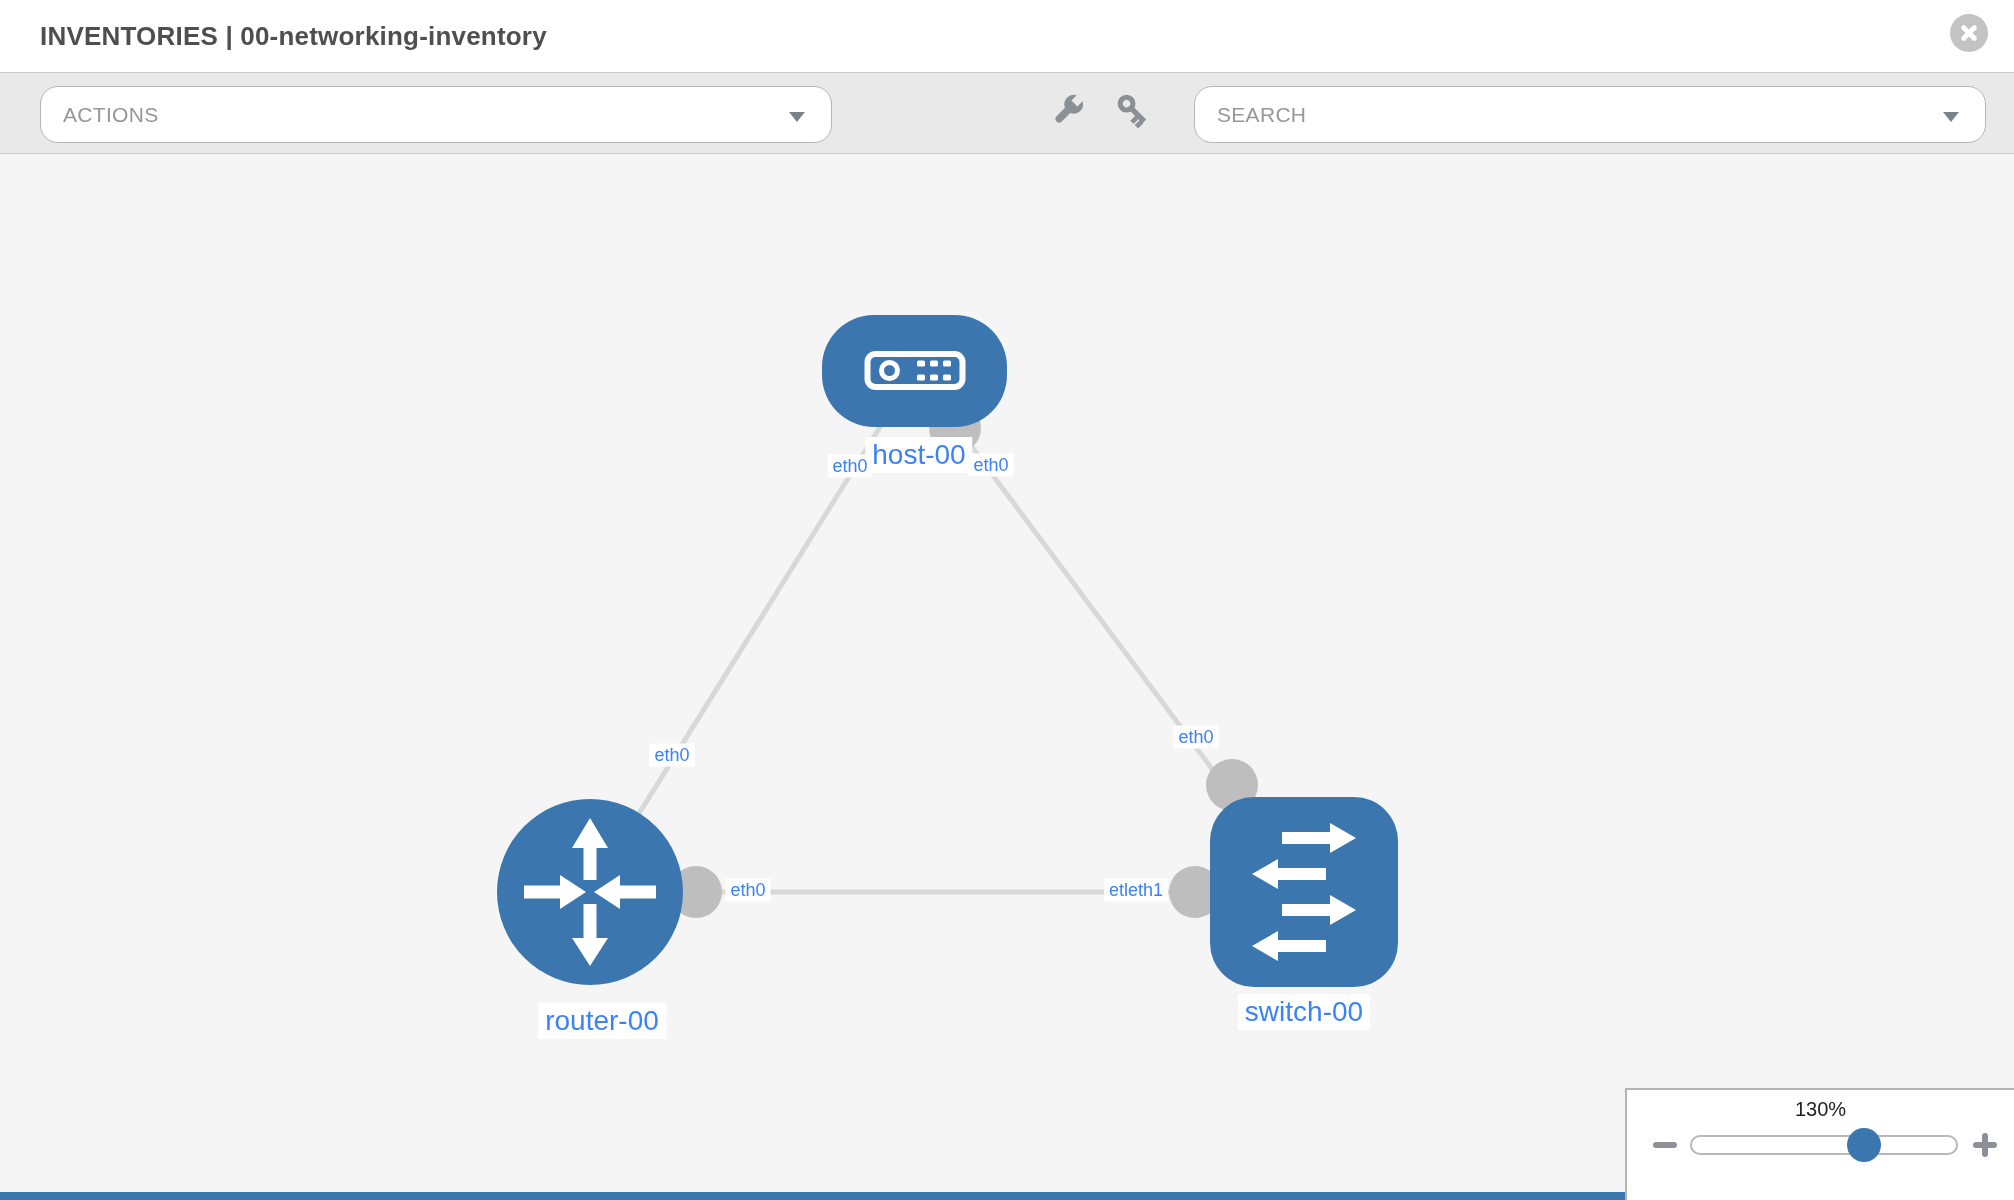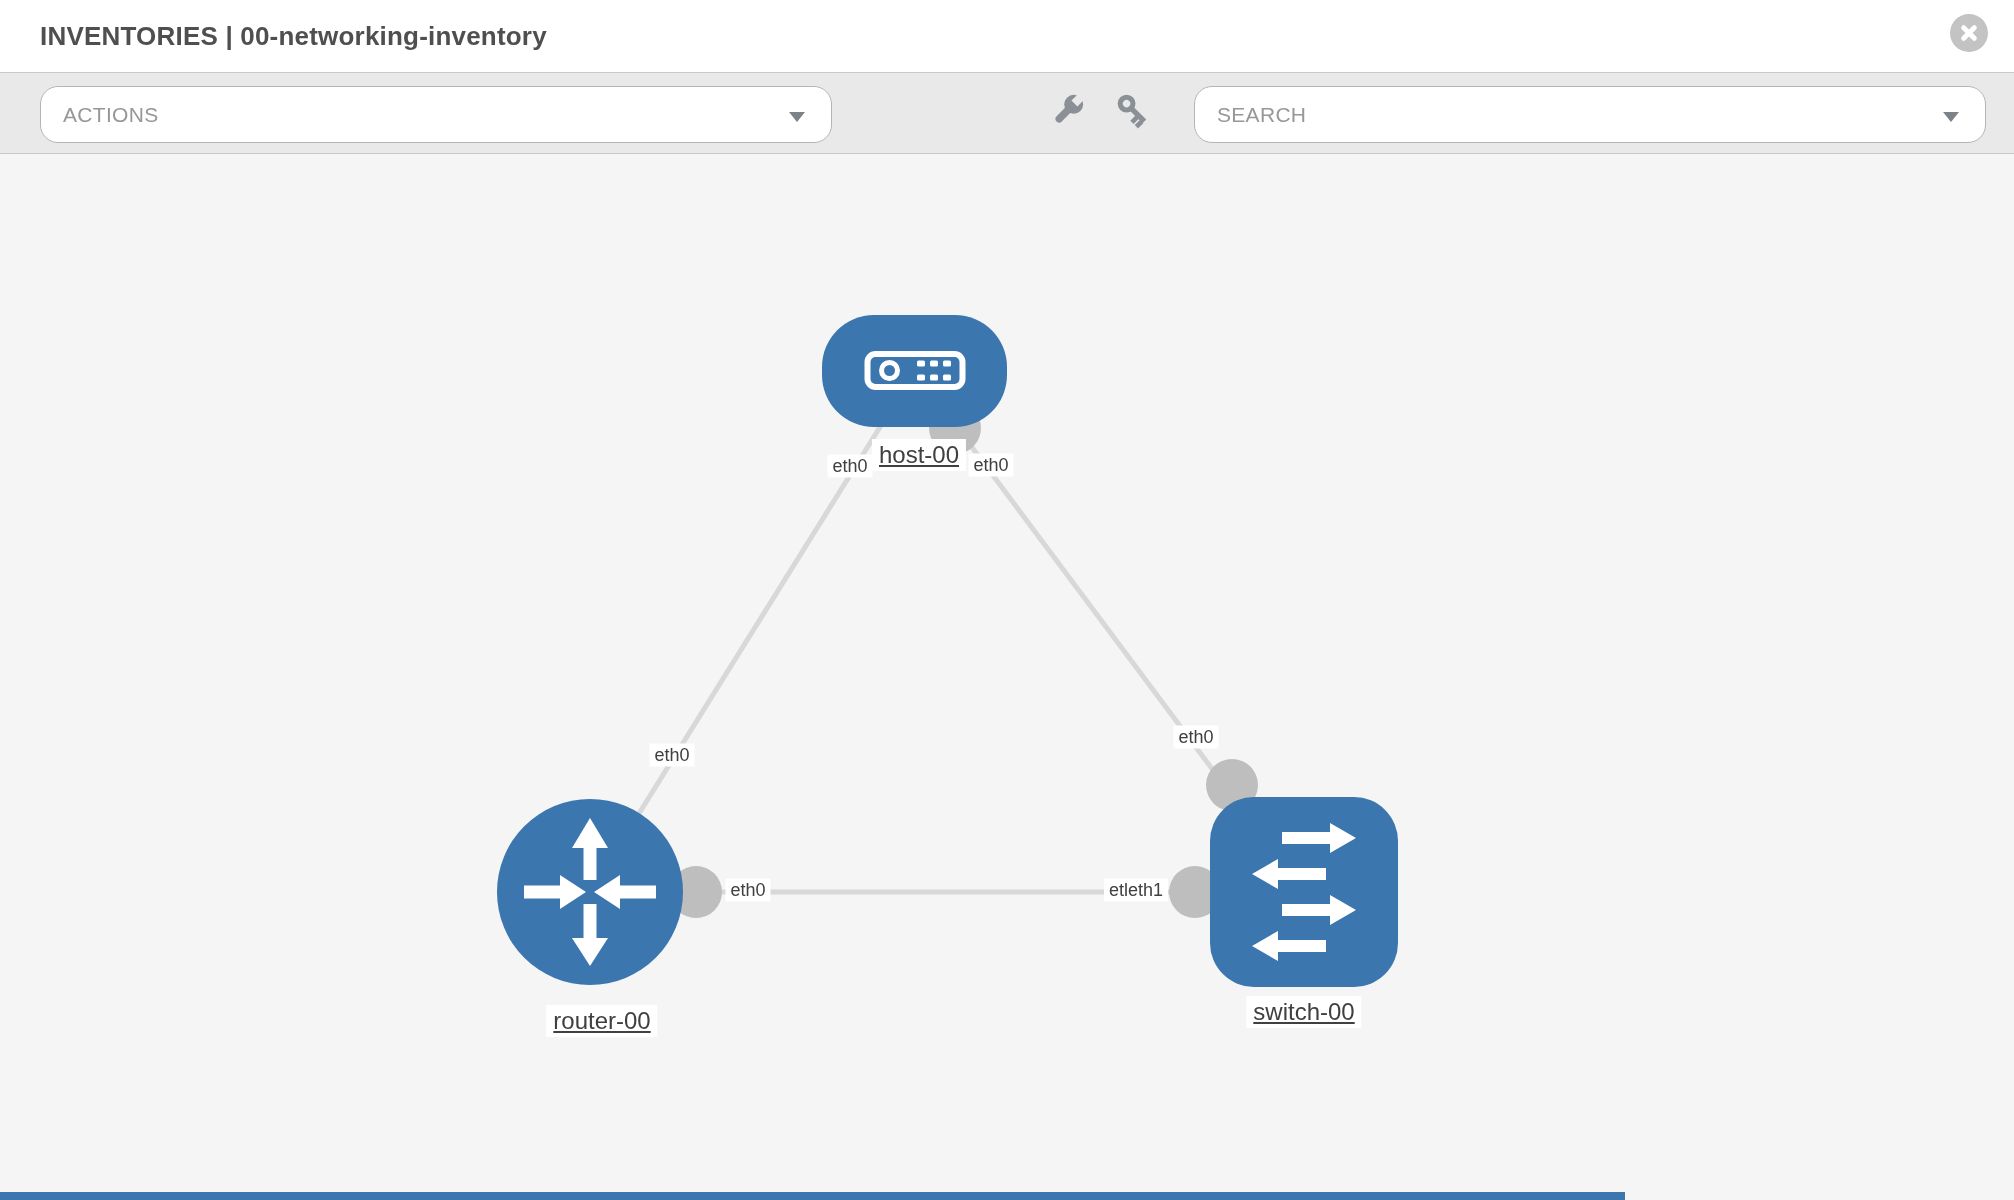--- a/index.html
+++ b/index.html
@@ -56,23 +56,23 @@
   .tool-icon.key    { left:1113px; }
 
   
   .canvas {
     position:absolute; left:0; top:154px; width:2014px; height:1046px;
     background:#f5f5f5;
   }
   .topology-svg { position:absolute; left:0; top:0; }
   .node-label, .if-label {
     position:absolute; transform:translate(-50%,-50%);
-    background:#ffffff; color:#404040; white-space:nowrap; z-index:5;
-  }
-  .node-label { font-size:24px; padding:2px 7px;text-decoration:underline; }
+    background:#ffffff; color:#3b82f6; white-space:nowrap; z-index:5;
+  }
+  .node-label { font-size:28px; padding:2px 7px; }
   .if-label   { font-size:18px; padding:1px 5px; }
 
   
   .zoom-panel {
     position:absolute; left:1625px; top:1088px; width:389px; height:112px;
     background:#ffffff; border-left:2px solid #b4b4b4; border-top:2px solid #b4b4b4;
     z-index:10;
   }
   .zoom-value {
     position:absolute; left:0; top:8px; width:100%; text-align:center;
@@ -212,16 +212,23 @@
     <div class="node-label" style="left:1304px; top:858px;">switch-00</div>
 
     <div class="if-label" style="left:850px;  top:312px;">eth0</div>
     <div class="if-label" style="left:991px;  top:311px;">eth0</div>
     <div class="if-label" style="left:672px;  top:601px;">eth0</div>
     <div class="if-label" style="left:1196px; top:583px;">eth0</div>
     <div class="if-label" style="left:748px;  top:736px;">eth0</div>
     <div class="if-label" style="left:1136px; top:736px;text-align:center;">etleth1</div>
   </div>
 
+  <div class="zoom-panel">
+    <div class="zoom-value">130%</div>
+    <div class="zoom-minus"></div>
+    <div class="zoom-track"></div>
+    <div class="zoom-knob"></div>
+    <div class="zoom-plus"></div>
+  </div>
 
   <div class="bottom-bar"></div>
 
 </div>
 
 </body></html>

